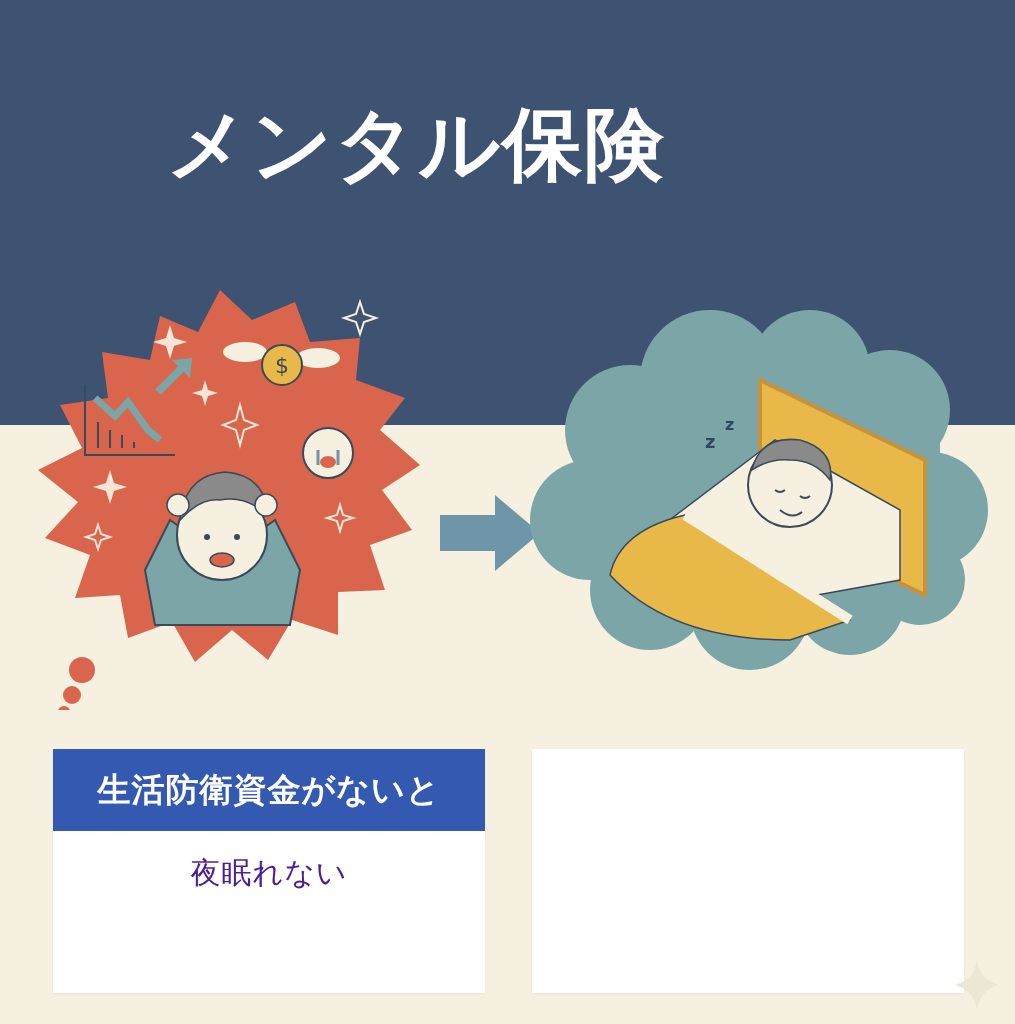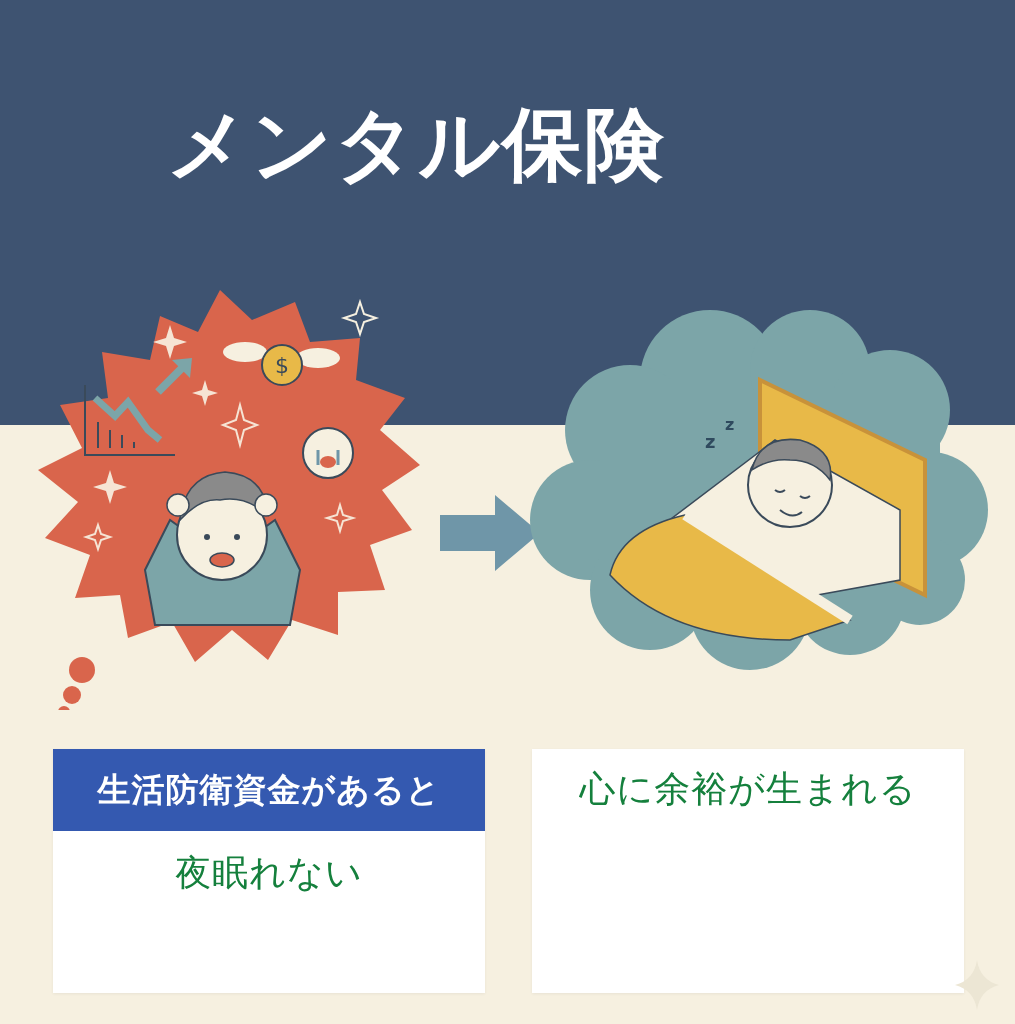--- a/index.html
+++ b/index.html
@@ -3,21 +3,21 @@
 <meta charset="utf-8">
 <style>
   html,body{margin:0;padding:0;}
   body{width:1015px;height:1024px;position:relative;overflow:hidden;font-family:"DejaVu Sans",sans-serif;}
   .bg-top{position:absolute;left:0;top:0;width:1015px;height:425px;background:#3e5371;}
   .bg-bottom{position:absolute;left:0;top:425px;width:1015px;height:599px;background:#f6f0e0;}
   .title{position:absolute;left:0;top:90px;width:833px;text-align:center;color:#fff;font-size:80px;font-weight:bold;letter-spacing:2px;line-height:110px;}
   .illus{position:absolute;}
   .card{position:absolute;top:749px;width:432px;height:244px;background:#fff;box-shadow:0 1px 3px rgba(0,0,0,0.06);}
   .card-head{height:82px;background:#3459b0;color:#fff;font-size:33px;font-weight:bold;display:flex;align-items:center;justify-content:center;letter-spacing:1px;}
-  .card-item{height:80px;display:flex;align-items:center;justify-content:center;color:#15803d;font-size:36px;letter-spacing:1px;}
+  .card-item{height:80px;display:flex;align-items:center;justify-content:center;color:#4c1d95;font-size:30px;letter-spacing:1px;}
   .card-item.first{margin-top:2px;}
 </style>
 </head>
 <body>
 
 <div class="bg-top"></div>
 <div class="bg-bottom"></div>
 
 <div class="title">メンタル保険</div>
 
@@ -106,23 +106,22 @@
     <path d="M270,196 Q275,200 280,196" fill="none" stroke="#3a4a5a" stroke-width="2"></path>
     <path d="M250,210 Q262,220 272,212" fill="none" stroke="#3a4a5a" stroke-width="2"></path>
   </g>
   <g fill="#2f4a5e" font-family="DejaVu Sans, sans-serif" font-weight="bold">
     <text x="175" y="148" font-size="18">z</text>
     <text x="195" y="130" font-size="16">z</text>
   </g>
 </svg>
 
 <div class="card" style="left:53px;">
-  <div class="card-head">生活防衛資金があると</div>
+  <div class="card-head">生活防衛資金がないと</div>
   <div class="card-item first">夜眠れない</div>
 </div>
 
 <div class="card" style="left:532px;">
-  <div class="card-item">心に余裕が生まれる</div>
 </div>
 
 <svg class="illus" style="left:955px;top:960px;" width="44" height="50" viewBox="0 0 44 50">
   <path d="M22,0 Q25,20 44,25 Q25,30 22,50 Q19,30 0,25 Q19,20 22,0 Z" fill="#ece6d4"></path>
 </svg>
 
 </body></html>

